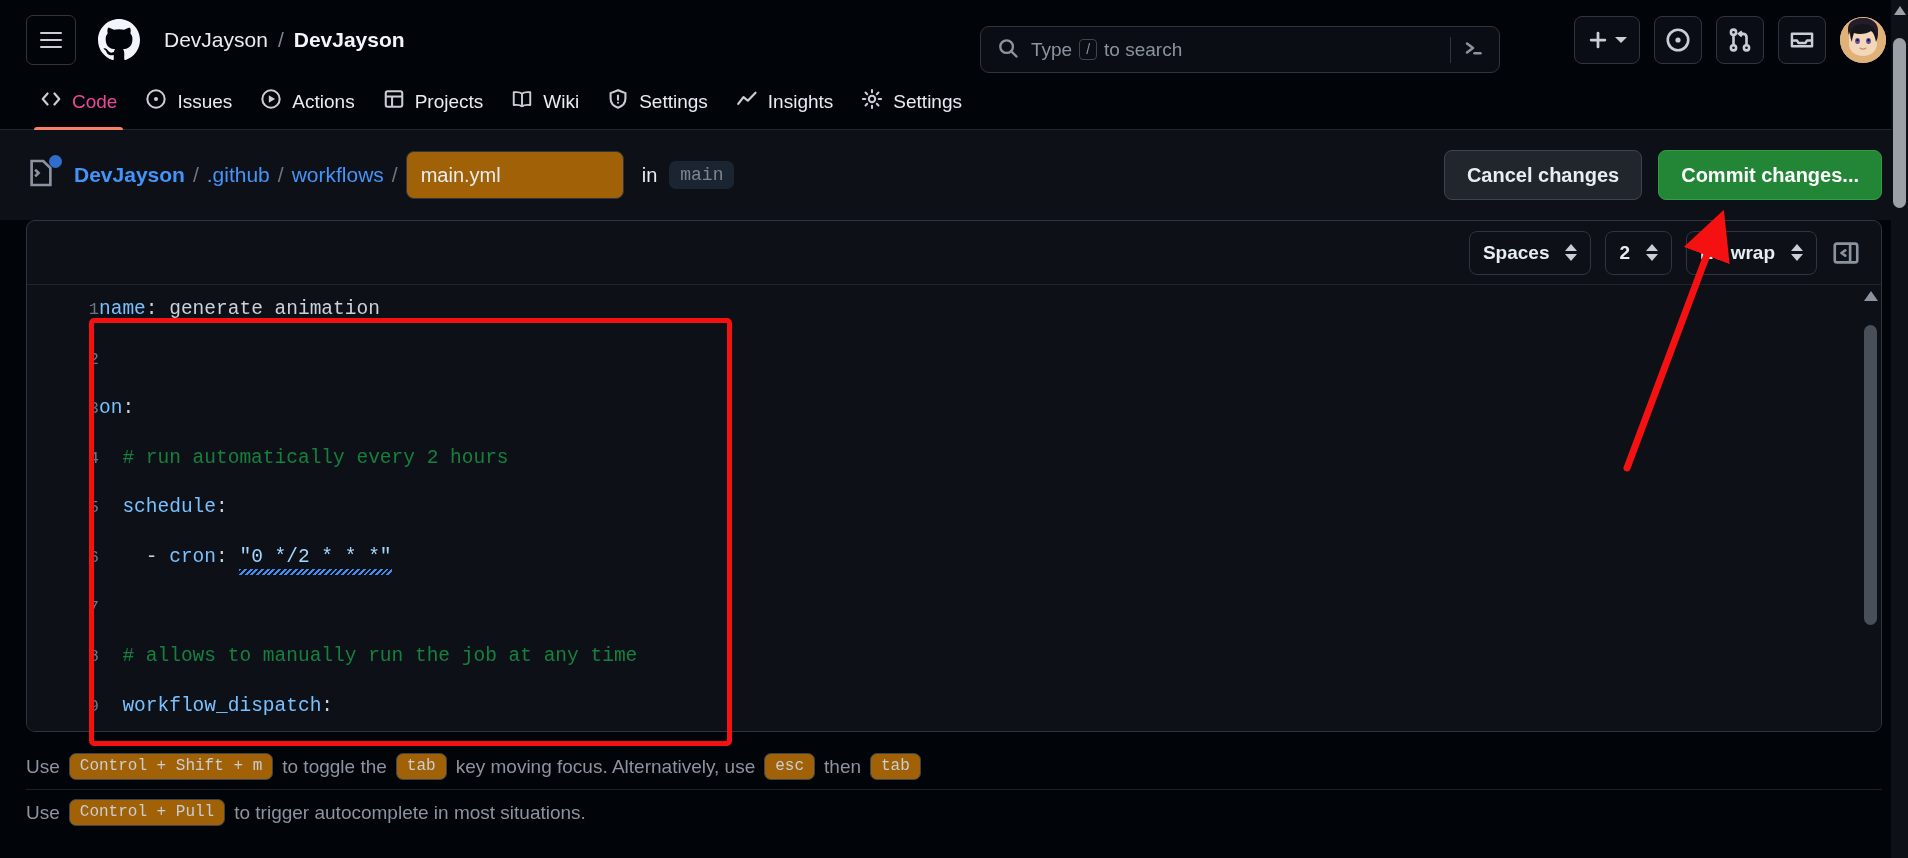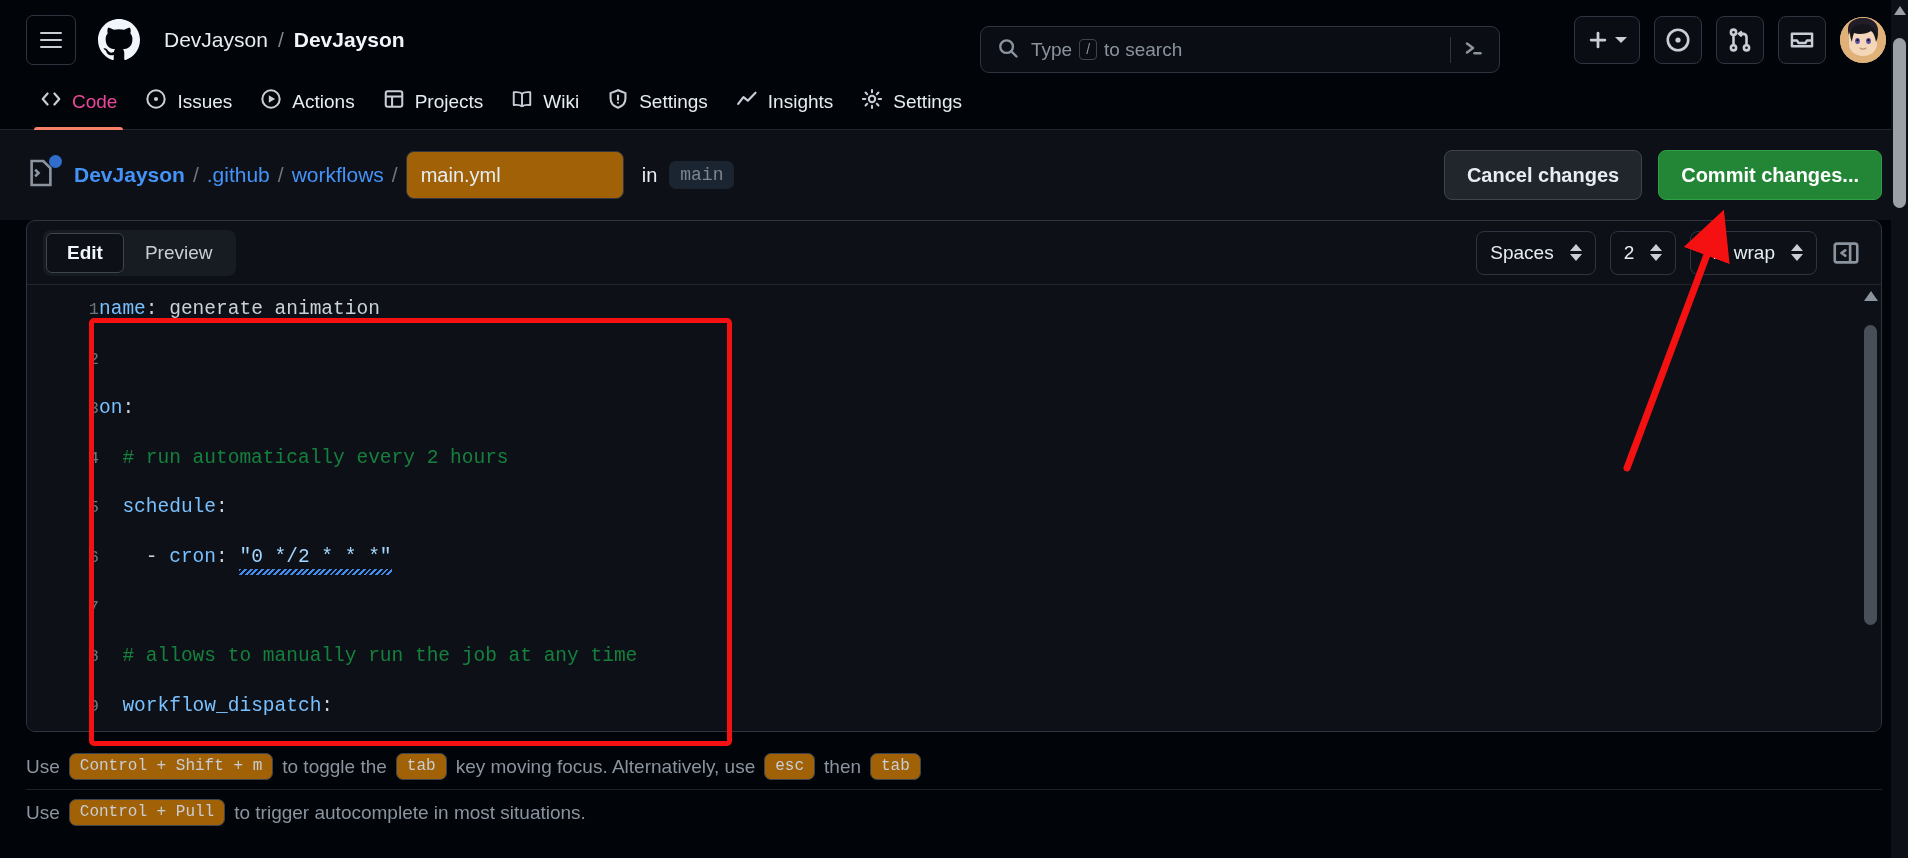--- a/index.html
+++ b/index.html
@@ -129,21 +129,21 @@
     height: 64px; display: flex; align-items: center; padding: 0 16px;
     position: relative; border-bottom: 1px solid #21262d;
   }
   .segmented { display: flex; background: #171b22; border-radius: 8px; padding: 3px; }
   .seg-btn {
     height: 40px; padding: 0 20px; display: flex; align-items: center;
     font-size: 19px; color: #c9ced6; border-radius: 6px; cursor: pointer;
     border: 1px solid transparent;
   }
   .seg-btn.on { background: #0d1117; border-color: #3d444d; color: #f0f6fc; font-weight: bold; }
-  .toolbar-right { position: absolute; right: 16px; display: flex; align-items: center; gap: 14px; }
+  .toolbar-right { position: absolute; right: 16px; display: flex; align-items: center; gap: 14px; font-weight: bold; }
   .select {
     height: 44px; border: 1px solid #2f3540; border-radius: 8px; background: #0d1117;
     display: flex; align-items: center; gap: 16px; padding: 0 13px;
     font-size: 19px; color: #e6edf3; cursor: pointer; white-space: nowrap;
   }
   .updown { display: flex; flex-direction: column; gap: 3px; }
   .updown i { display: block; width: 0; height: 0; border-left: 6px solid transparent;
     border-right: 6px solid transparent; }
   .updown i.u { border-bottom: 7px solid #c9ced6; }
   .updown i.d { border-top: 7px solid #c9ced6; }
@@ -413,24 +413,20 @@
   <span class="branch-chip">main</span>
 
   <div class="filebar-actions">
     <div class="btn btn-cancel">Cancel changes</div>
     <div class="btn btn-commit">Commit changes...</div>
   </div>
 </div>
 
 <div class="editor-panel">
   <div class="editor-toolbar">
-    <div class="segmented">
-      <div class="seg-btn on">Edit</div>
-      <div class="seg-btn">Preview</div>
-    </div>
 
     <div class="toolbar-right">
       <div class="select">
         <span>Spaces</span>
         <span class="updown">
             <i class="u"></i>
             <i class="d"></i>
           </span>
       </div>
       <div class="select">

